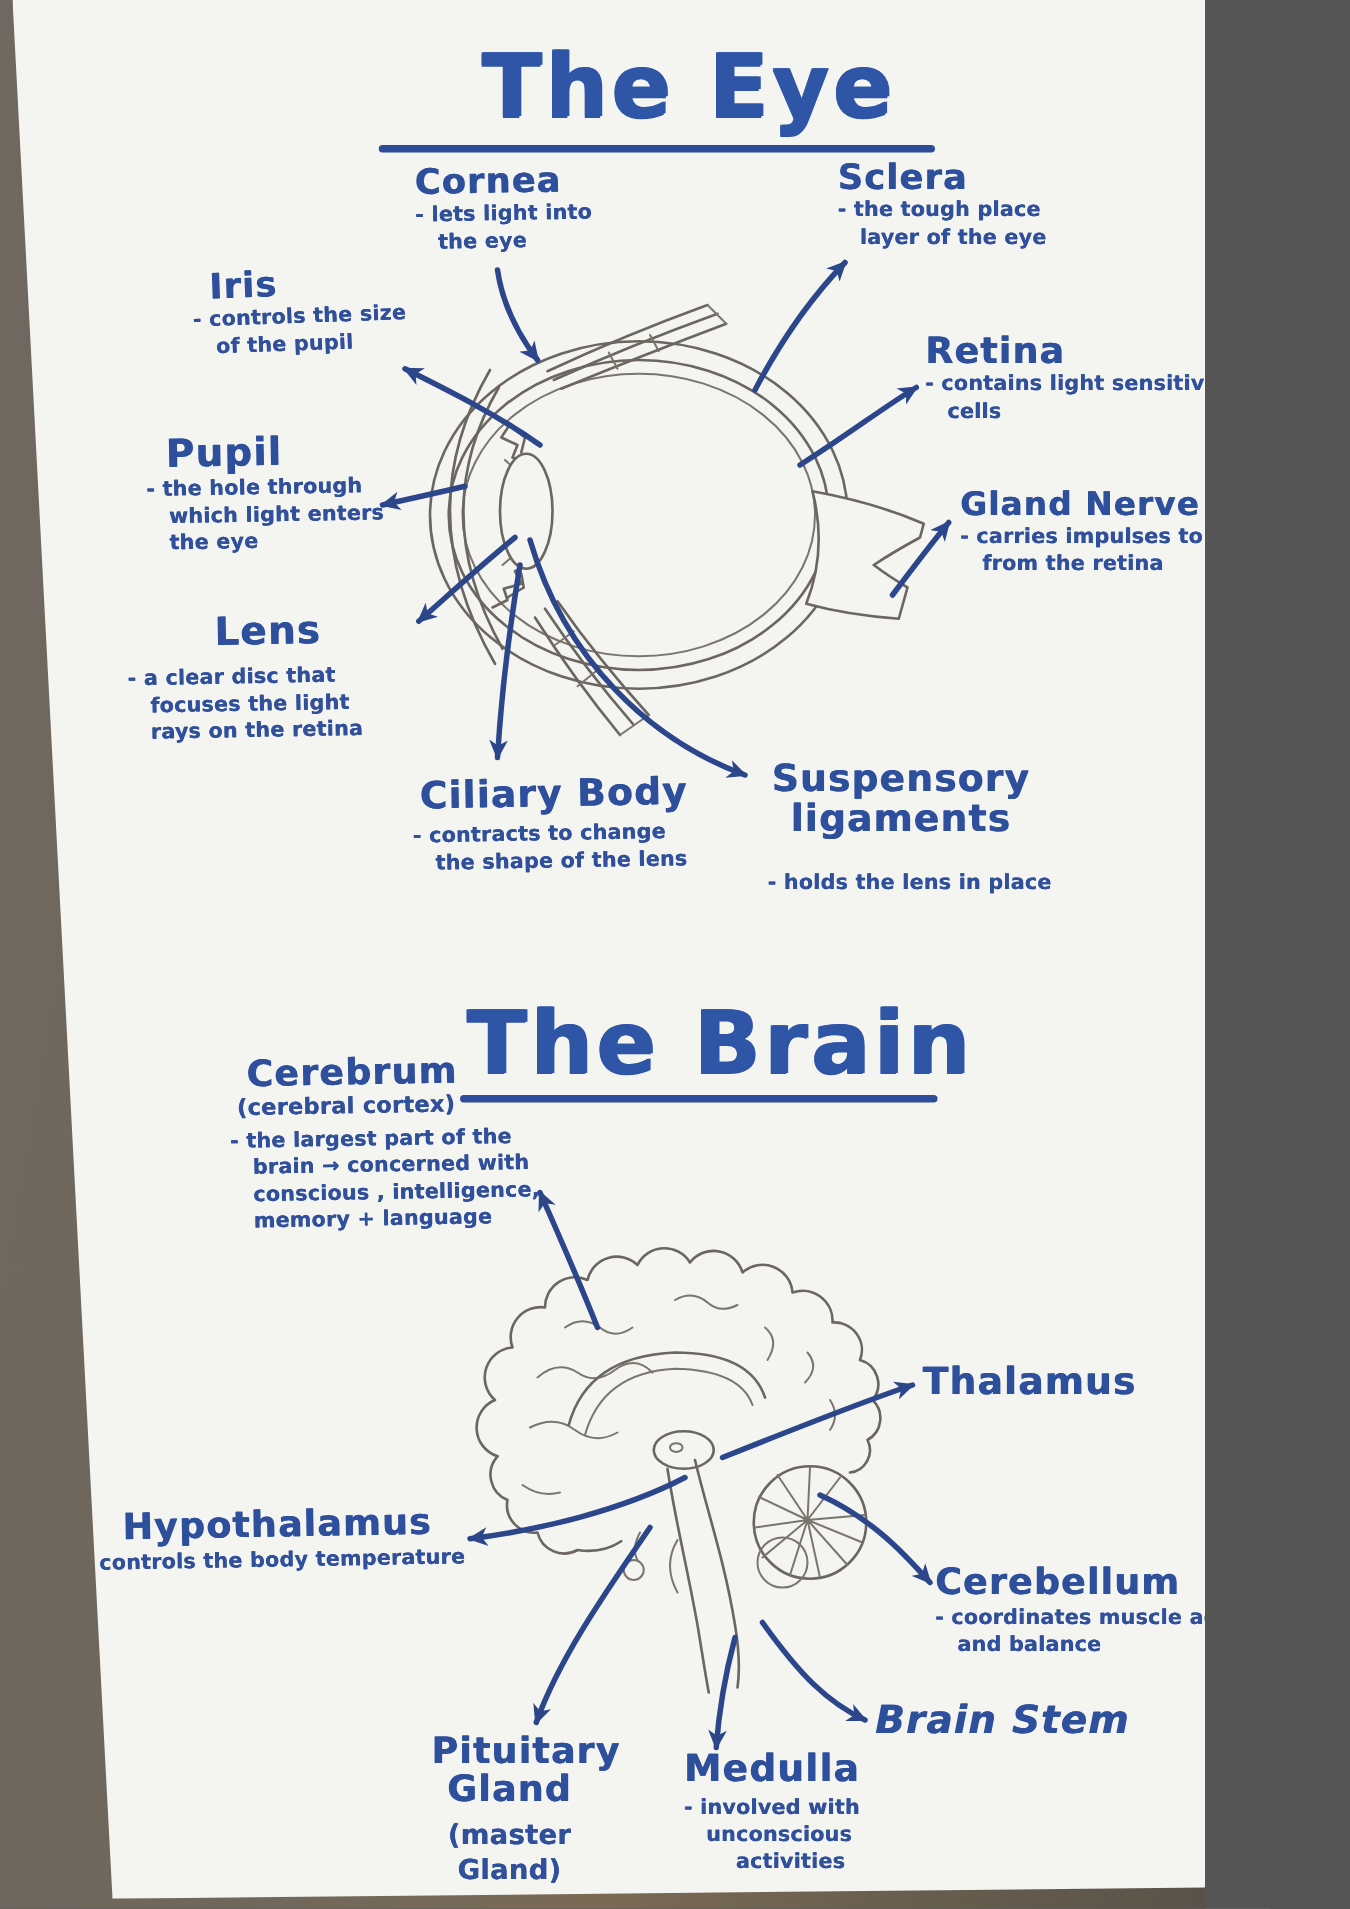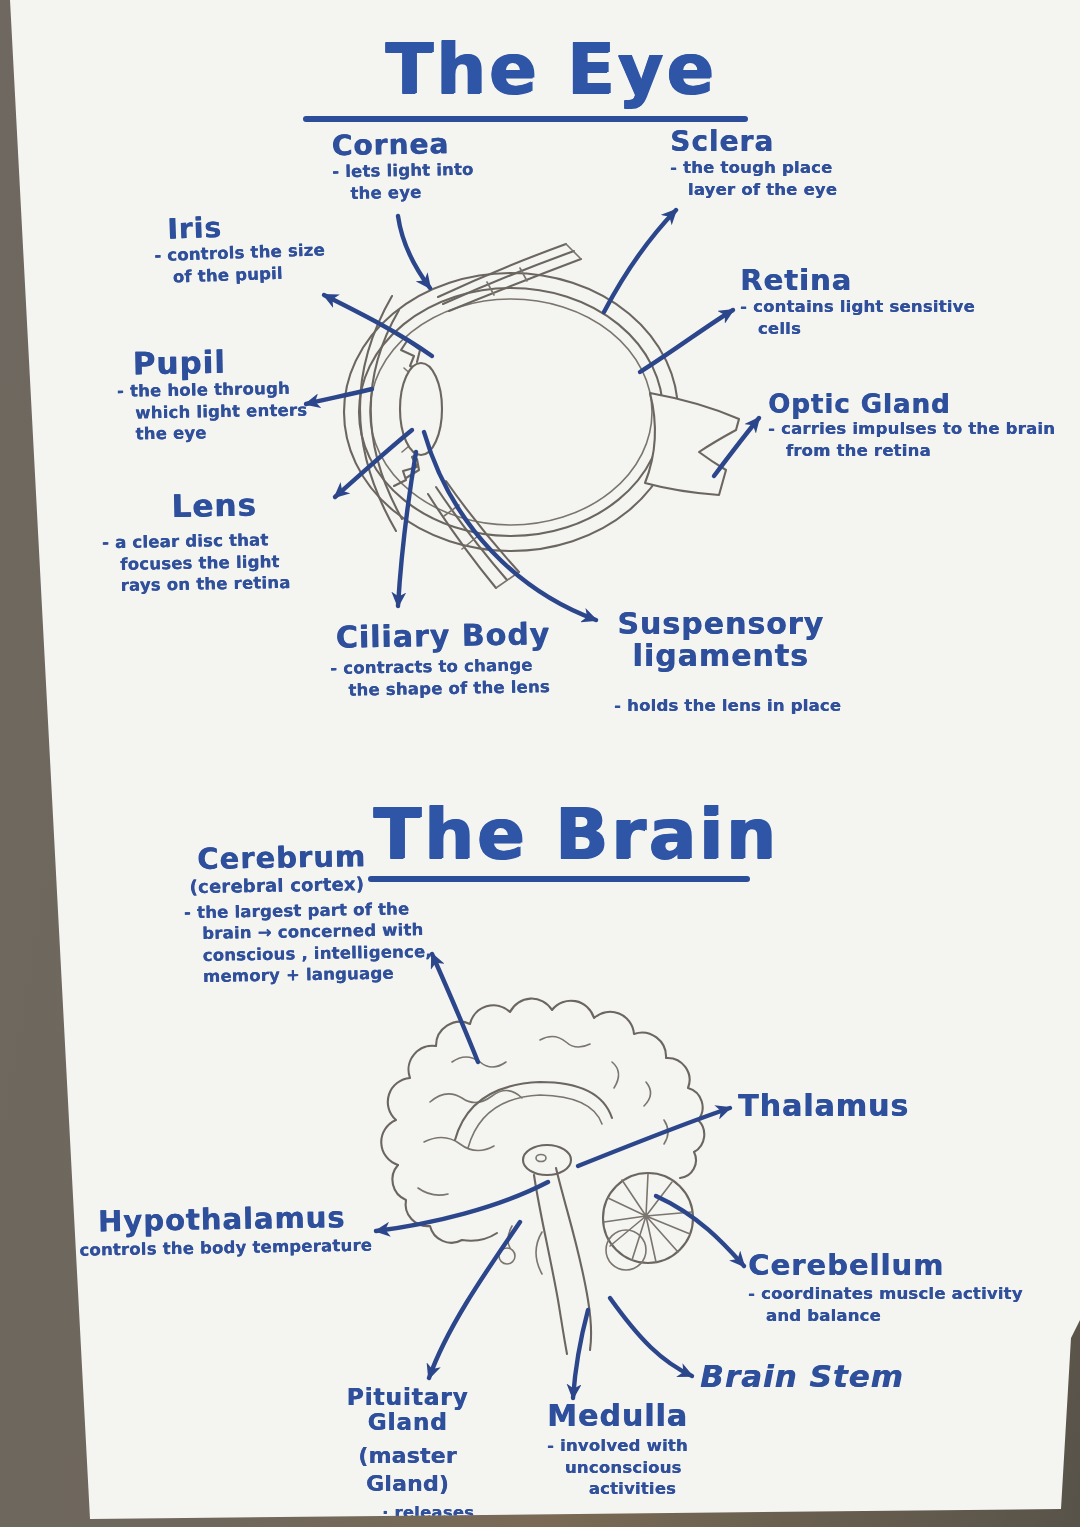--- a/index.html
+++ b/index.html
@@ -1,21 +1,21 @@
 <!DOCTYPE html>
 <html style="--ink: #2d4f9c; --arrow: #2c468b; --pencil: #6b665f; --paper: #f4f4f1; --edge: #3c3a35;"><head>
 <meta charset="utf-8">
 <style>
   :root{
     --ink:#2d4f9c; --ink2:#35599f; --arrow:#2c468b; --pencil:#6b665f;
     --paper:#f4f4f1; --edge:#3c3a35;
   }
   html,body{margin:0;padding:0;background:#555;}
   #stage{
-    position:relative;width:1080px;height:1527px;overflow:hidden;
+    position:relative;width:964px;height:1527px;overflow:hidden;
     background:linear-gradient(100deg,#6e6860 0%,#6f675c 30%,#7a6síź… 0,#7a6a55 55%,#585349 100%);
     font-family:"DejaVu Sans","Liberation Sans",sans-serif;
   }
   #stage{background:linear-gradient(100deg,#6e6860 0%,#6f675c 35%,#7a6a55 60%,#585349 100%);}
   #paper{
     position:absolute;left:0;top:0;width:1080px;height:1527px;
     background:var(--paper);
     clip-path:polygon(10px 0px,1080px 0px,1080px 1320px,1071px 1338px,1061px 1509px,90px 1519px);
   }
   .lbl{position:absolute;color:var(--ink);}
@@ -171,21 +171,21 @@
     </div>
 
     <div class="lbl" style="left:133px;top:346px;transform:rotate(-1deg);">
       <div class="h" style="font-size:31px;">Pupil</div>
       <div class="d" style="margin-left:-16px;">- the hole through
    which light enters
    the eye</div>
     </div>
 
     <div class="lbl" style="left:768px;top:390px;">
-      <div class="h" style="font-size:26px;">Optic Gland</div>
+      <div class="h" style="font-size:26px;">Gland Nerve</div>
       <div class="d">- carries impulses to the brain
    from the retina</div>
     </div>
 
     <div class="lbl" style="left:172px;top:489px;transform:rotate(-1deg);">
       <div class="h" style="font-size:31px;">Lens</div>
       <div class="d" style="margin-left:-70px;margin-top:8px;">- a clear disc that
    focuses the light
    rays on the retina</div>
     </div>
@@ -227,21 +227,21 @@
       <div class="h" style="font-size:29px;">Cerebellum</div>
       <div class="d" style="margin-top:2px;">- coordinates muscle activity
    and balance</div>
     </div>
 
     <div class="lbl" style="left:700px;top:1360px;font-style:italic;">
       <div class="h" style="font-size:31px;">Brain Stem</div>
     </div>
 
     <div class="lbl" style="left:345px;top:1385px;text-align:center;width:125px;">
-      <div class="h" style="font-size:23px;">Pituitary
+      <div class="h" style="font-size:29px;">Pituitary
 Gland</div>
       <div class="d" style="font-size:22px;margin-top:7px;">(master Gland)</div>
       <div class="d" style="margin-top:3px;margin-left:-12px;width:190px;">· releases hormones</div>
     </div>
 
     <div class="lbl" style="left:547px;top:1400px;">
       <div class="h" style="font-size:30px;">Medulla</div>
       <div class="d" style="margin-top:3px;">- involved with
    unconscious
        activities</div>

